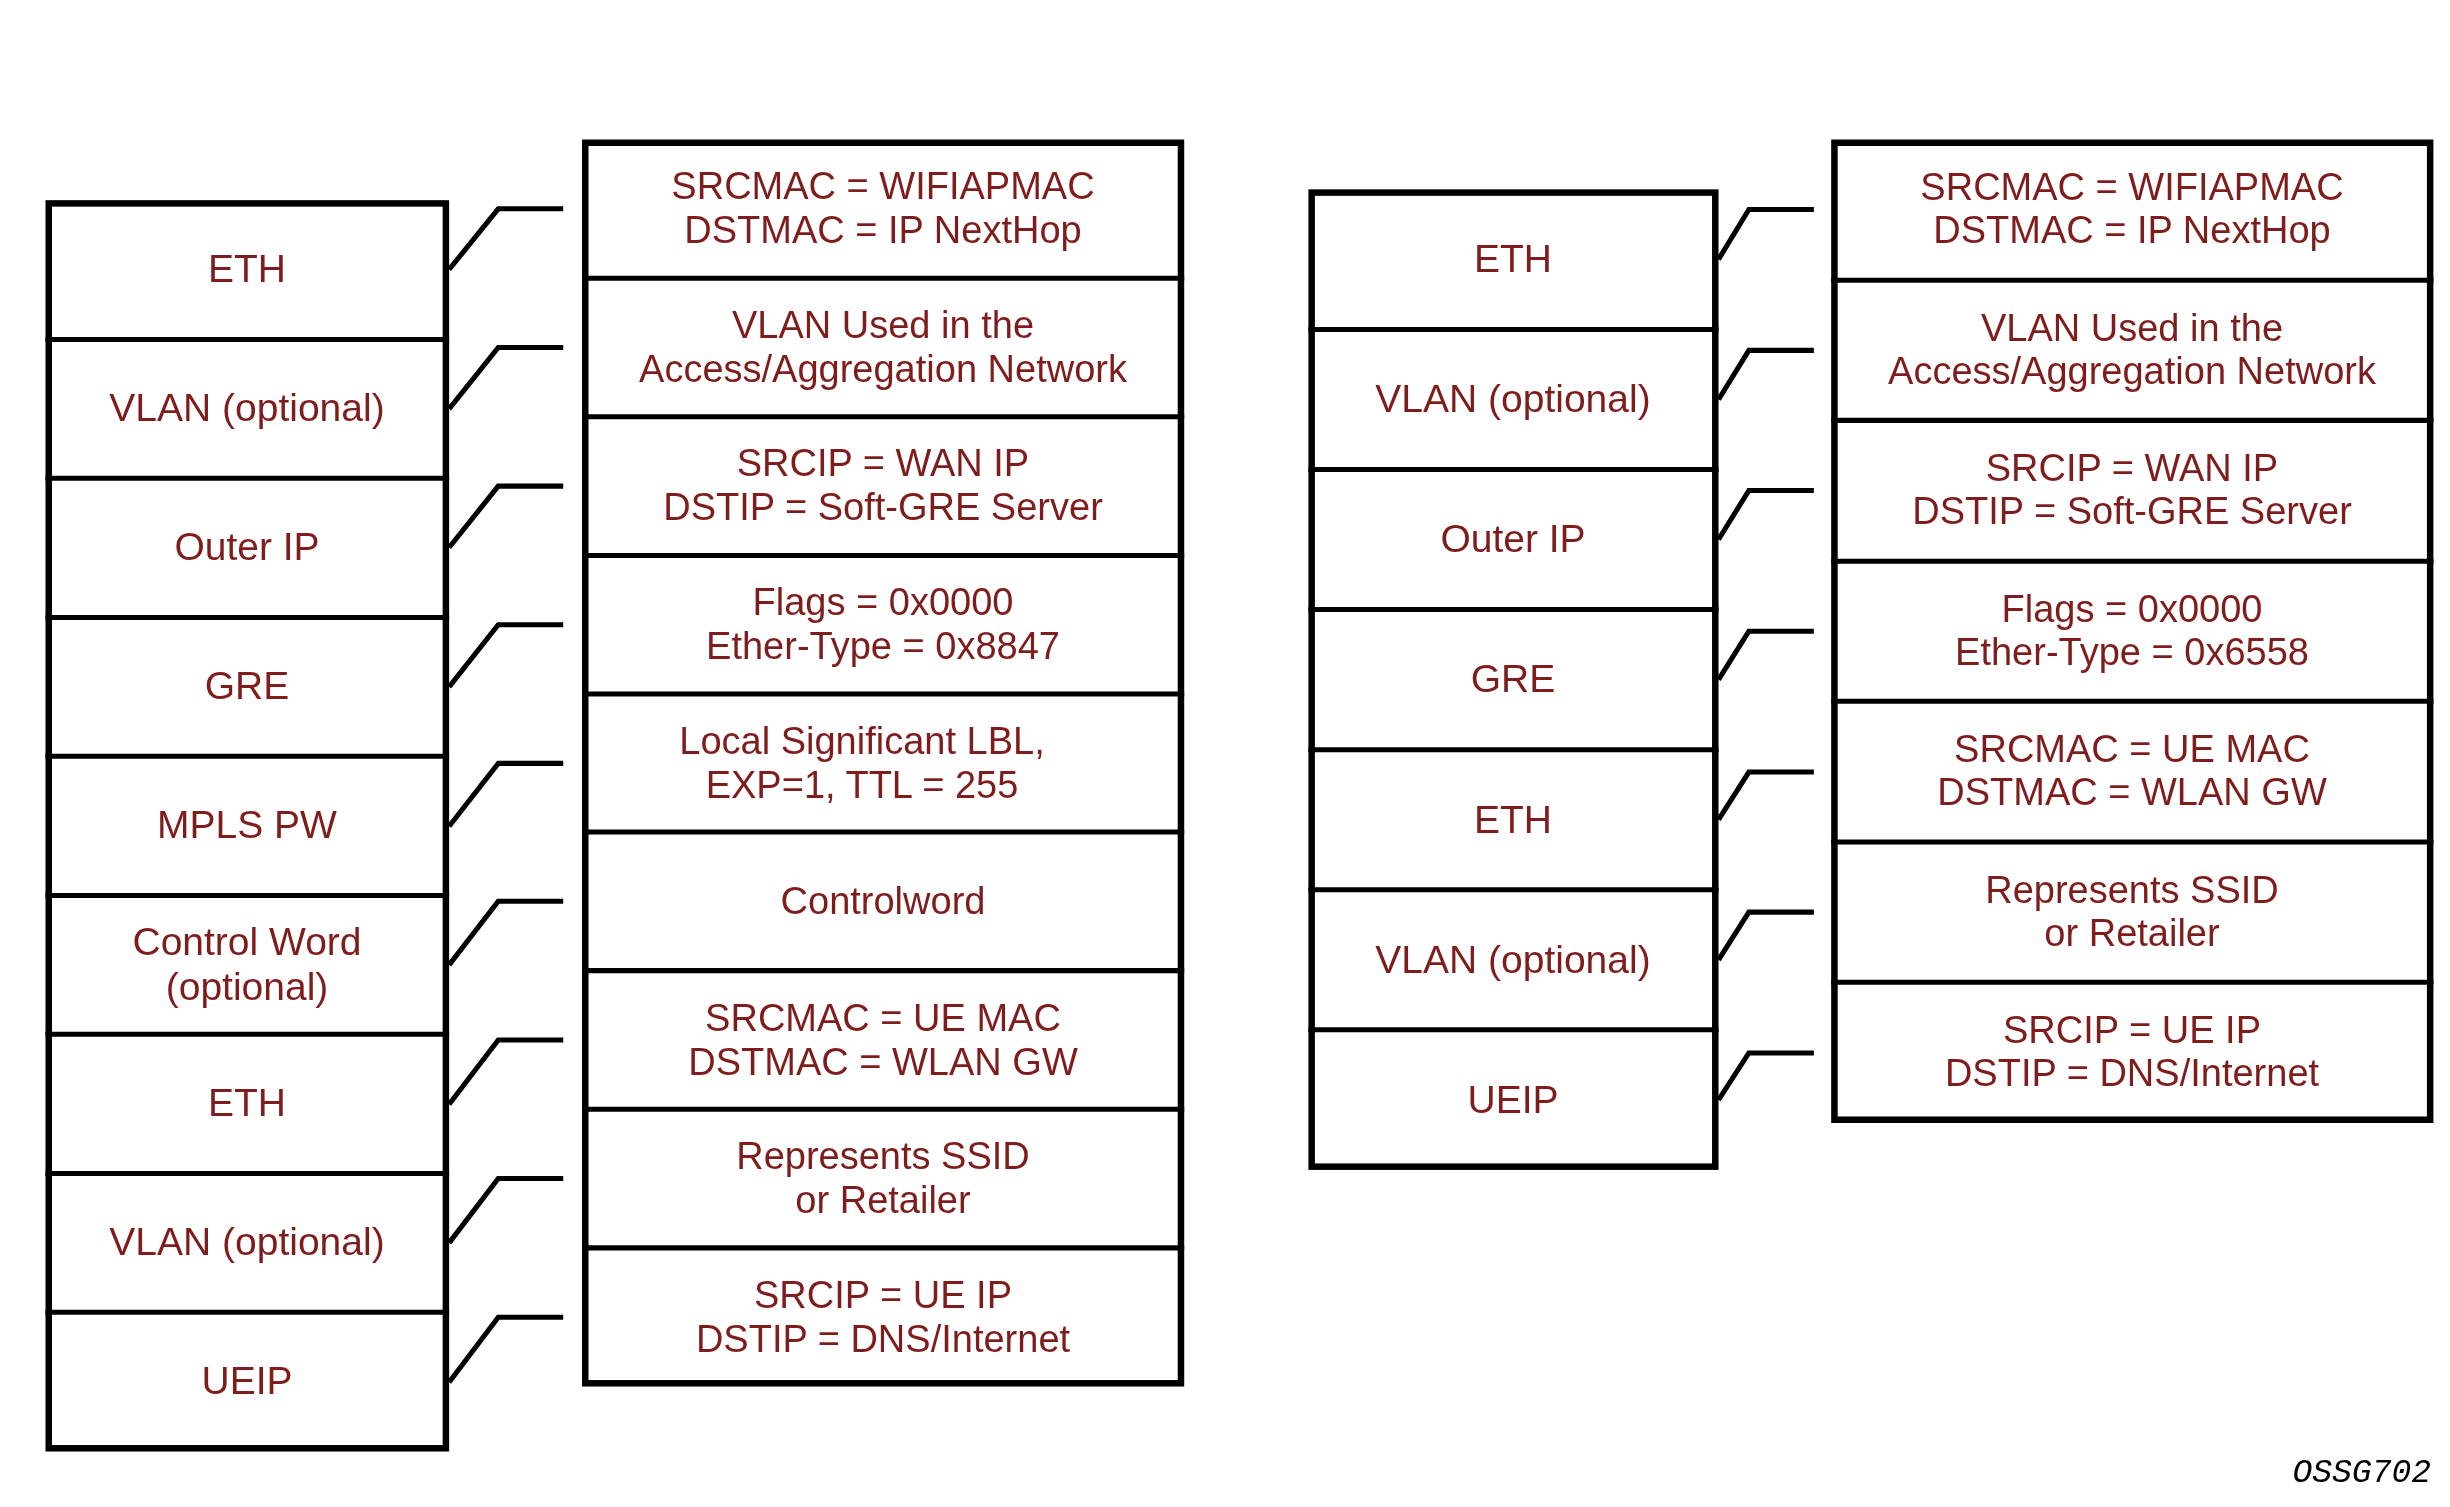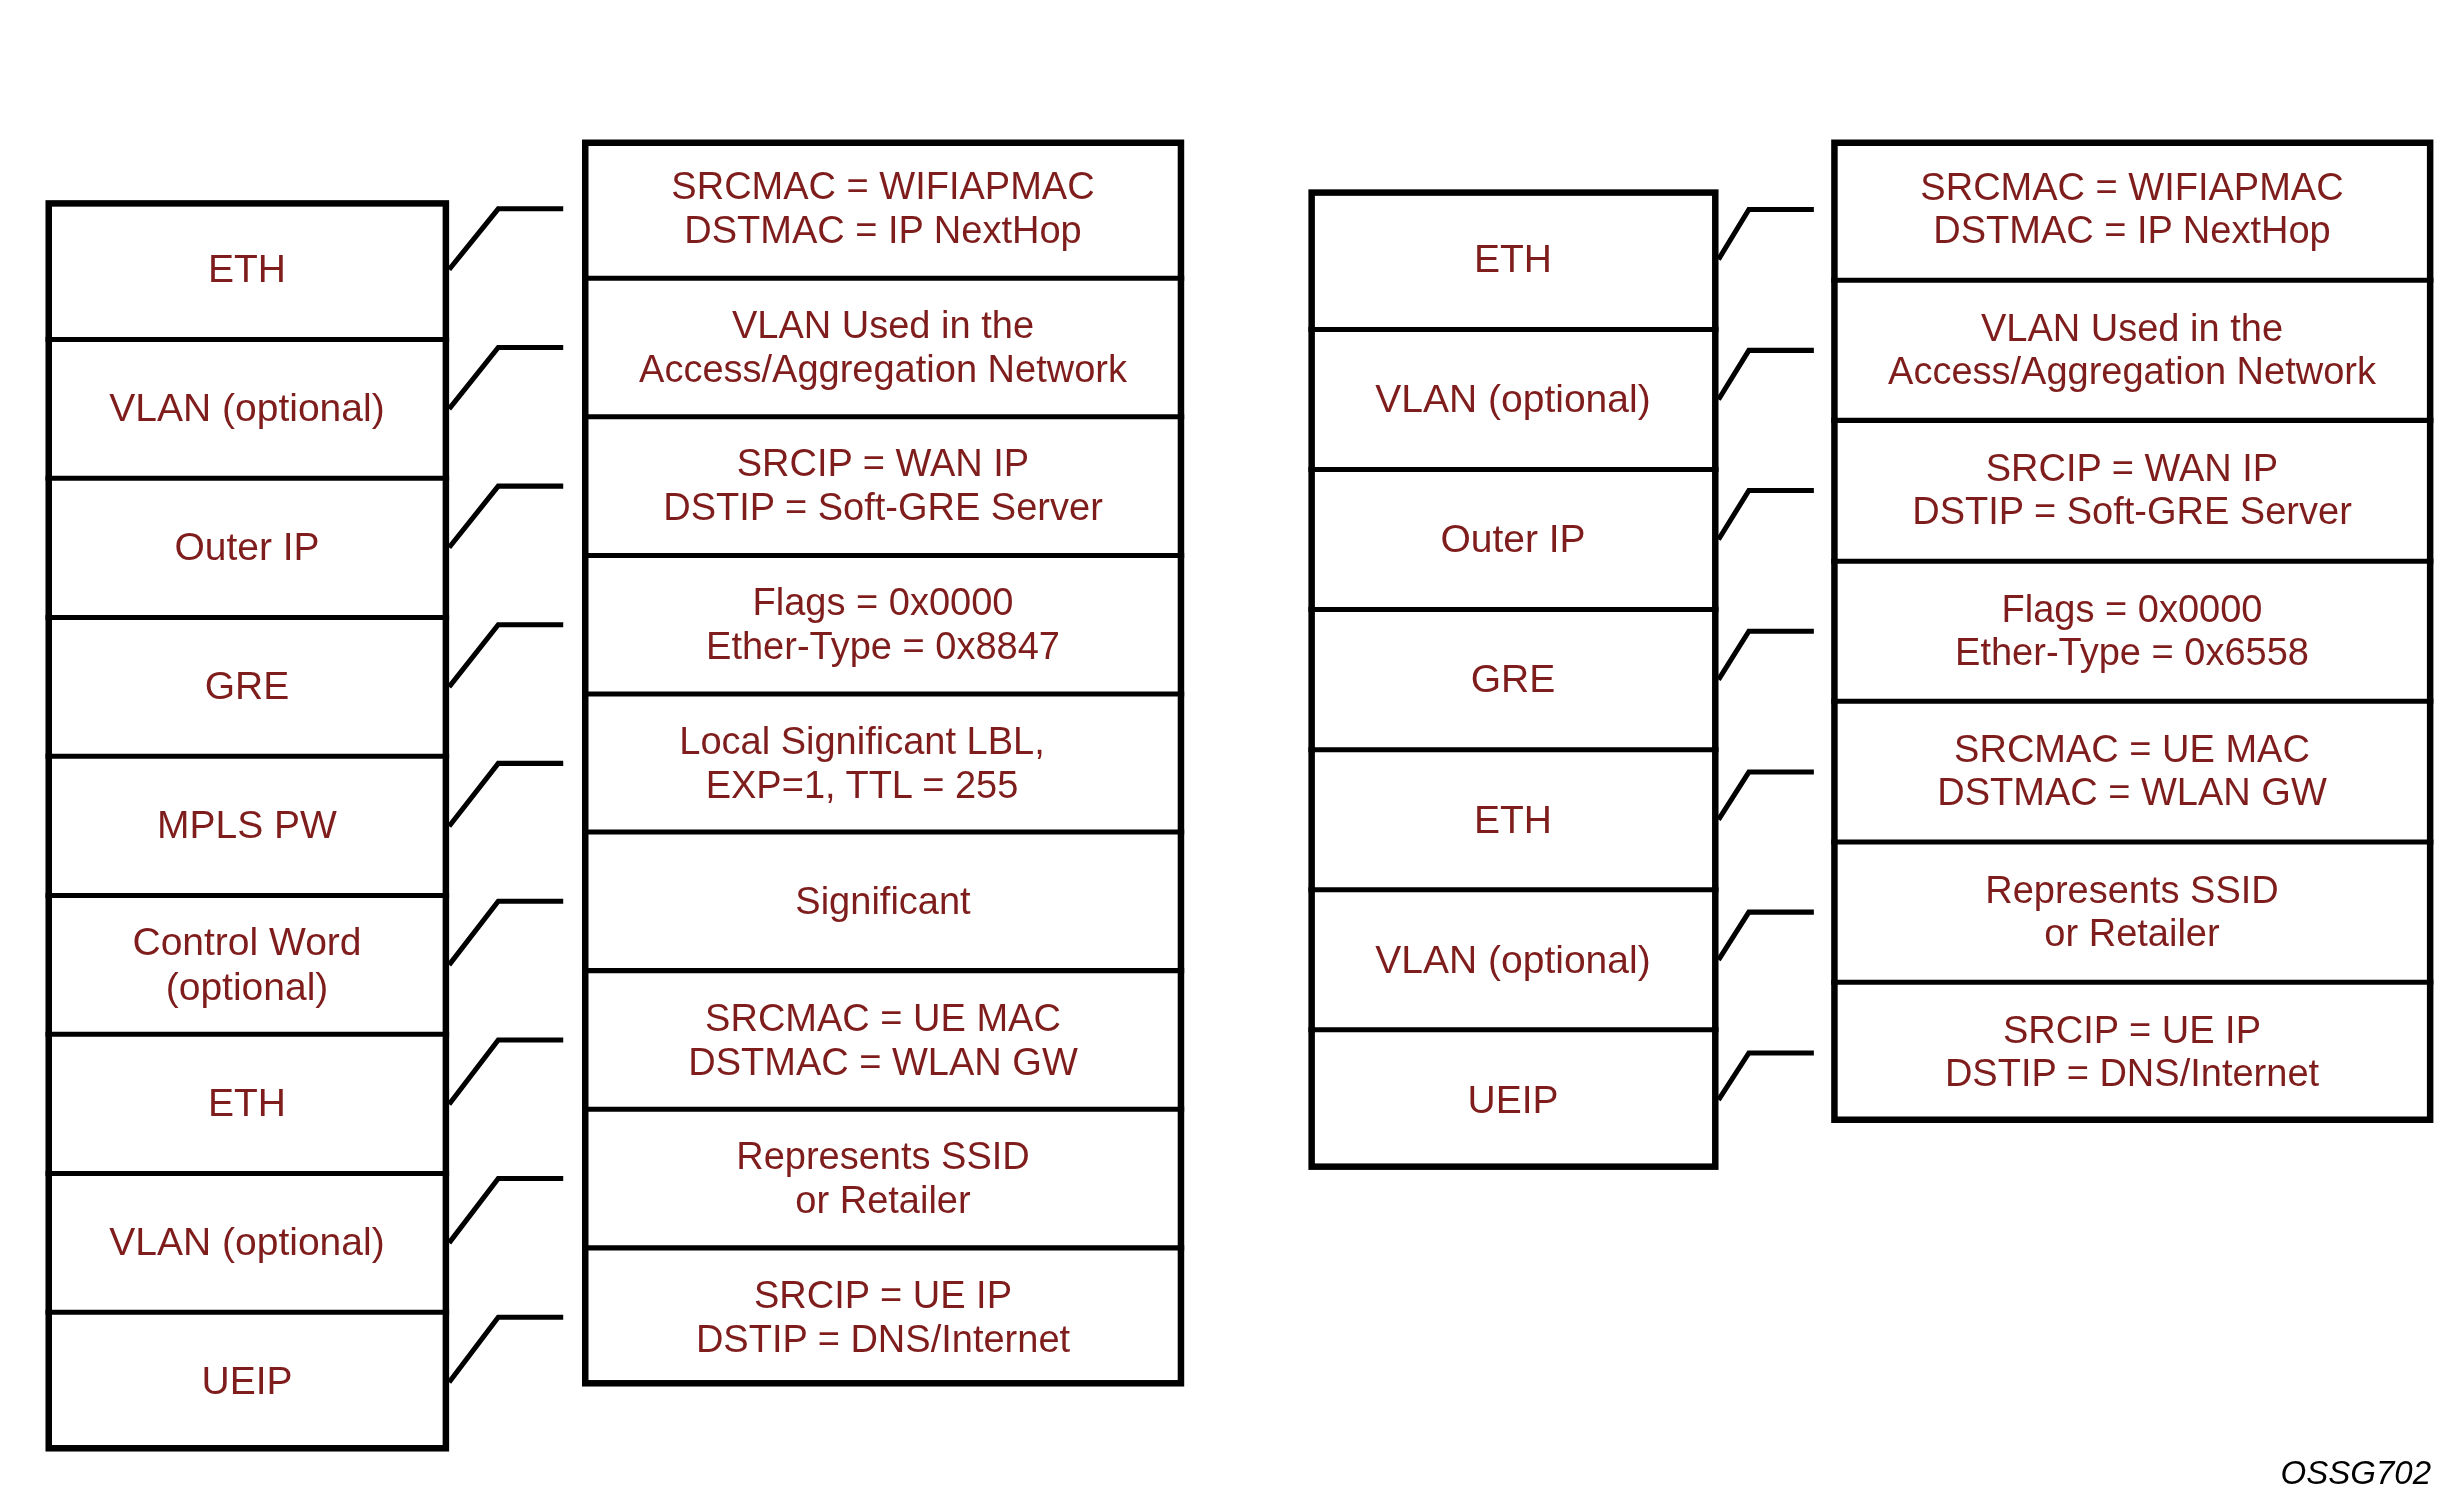--- a/index.html
+++ b/index.html
@@ -38,21 +38,21 @@
     line-height:1.14;
     white-space:pre-line;
     color:#7f1d1d;
     pointer-events:none;
   }
   .desc-text{font-size:38px;}
 
   #figure-code{
     position:absolute;
     right:19px;bottom:16px;
-    font-family:Liberation Sans, sans-serif;
+    font-family:Liberation Mono, monospace;
     font-style:italic;
     font-size:33px;
     color:#000;
     margin-top:40px;
   }
 </style>
 </head>
 <body>
 
 <div id="stage">
@@ -126,21 +126,21 @@
       <div class="cell-text desc-text" style="left: 582px; top: 139px; width: 602px; height: 139px;">SRCMAC = WIFIAPMAC
 DSTMAC = IP NextHop</div>
       <div class="cell-text desc-text" style="left: 582px; top: 278px; width: 602px; height: 139px;">VLAN Used in the
 Access/Aggregation Network</div>
       <div class="cell-text desc-text" style="left: 582px; top: 416px; width: 602px; height: 139px;">SRCIP = WAN IP
 DSTIP = Soft-GRE Server</div>
       <div class="cell-text desc-text" style="left: 582px; top: 555px; width: 602px; height: 139px;">Flags = 0x0000
 Ether-Type = 0x8847</div>
       <div class="cell-text desc-text" style="left: 582px; top: 694px; width: 560px; height: 139px;">Local Significant LBL,
 EXP=1, TTL = 255</div>
-      <div class="cell-text desc-text" style="left: 582px; top: 832px; width: 602px; height: 139px;">Significant</div>
+      <div class="cell-text desc-text" style="left: 582px; top: 832px; width: 602px; height: 139px;">Controlword</div>
       <div class="cell-text desc-text" style="left: 582px; top: 971px; width: 602px; height: 139px;">SRCMAC = UE MAC
 DSTMAC = WLAN GW</div>
       <div class="cell-text desc-text" style="left: 582px; top: 1109px; width: 602px; height: 139px;">Represents SSID
 or Retailer</div>
       <div class="cell-text desc-text" style="left: 582px; top: 1248px; width: 602px; height: 139px;">SRCIP = UE IP
 DSTIP = DNS/Internet</div>
       <div class="cell-text " style="left: 1308px; top: 189px; width: 410px; height: 140px;">ETH</div>
       <div class="cell-text " style="left: 1308px; top: 329px; width: 410px; height: 140px;">VLAN (optional)</div>
       <div class="cell-text " style="left: 1308px; top: 469px; width: 410px; height: 140px;">Outer IP</div>
       <div class="cell-text " style="left: 1308px; top: 609px; width: 410px; height: 140px;">GRE</div>

